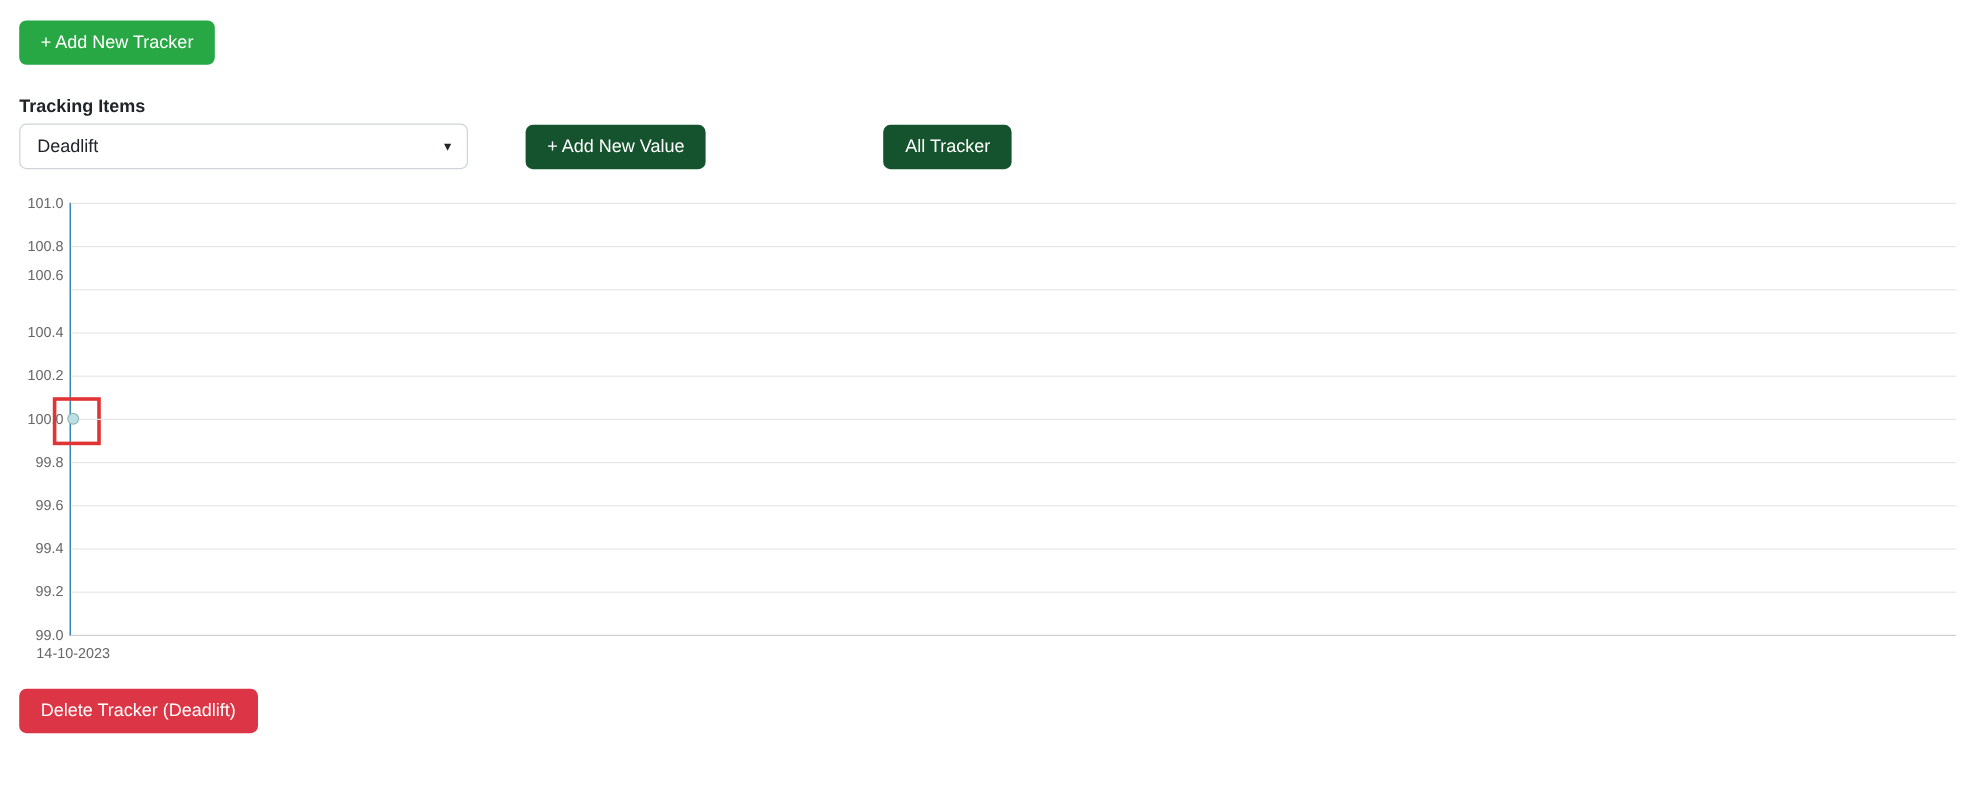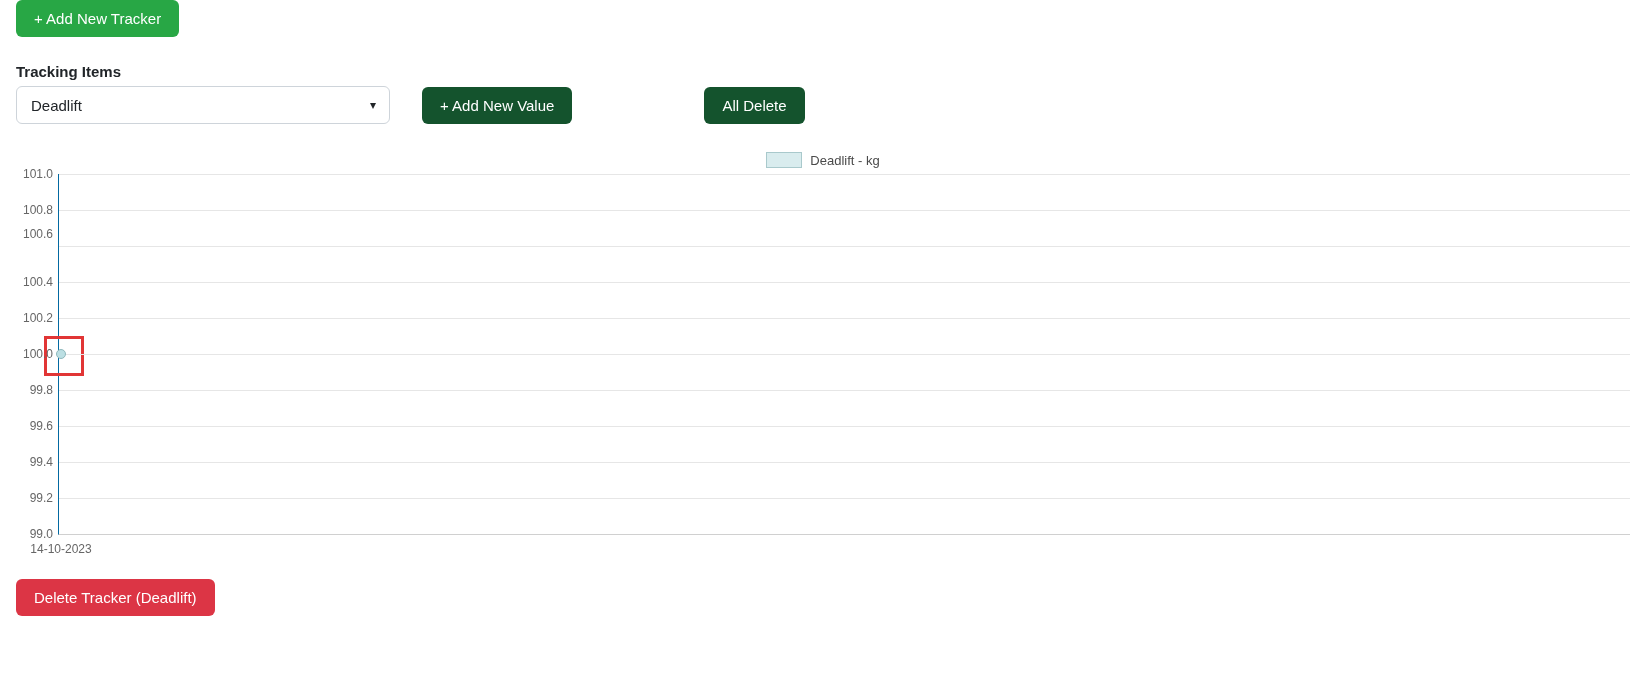--- a/index.html
+++ b/index.html
@@ -7,20 +7,21 @@
     padding: 0;
     font-family: -apple-system, BlinkMacSystemFont, "Segoe UI", Helvetica, Arial, sans-serif;
     color: #2b2f33;
     background: #ffffff;
     width: 1646px;
     font-size: 15px;
   }
   .page {
     padding: 0 16px 30px 16px;
     box-sizing: border-box;
+    margin-top: 17px;
   }
   .btn {
     display: inline-flex;
     align-items: center;
     justify-content: center;
     border: none;
     border-radius: 6px;
     color: #ffffff;
     font-size: 15px;
     padding: 10px 18px;
@@ -32,21 +33,21 @@
   .btn-red   { background: #dc3545; }
   .field-label {
     font-size: 15px;
     color: #212529;
     margin: 26px 0 6px 0;
     font-weight: 600;
   }
   .controls-row {
     display: flex;
     align-items: center;
-    gap: 0;
+    gap: 16px;
   }
   .select-wrap {
     position: relative;
     width: 374px;
     margin-right: 32px;
   }
   .select-el {
     width: 100%;
     height: 38px;
     padding: 6px 32px 6px 14px;
@@ -148,28 +149,24 @@
   <div class="field-label">Tracking Items</div>
 
   <div class="controls-row">
     <div class="select-wrap">
       <select class="select-el" id="tracking-items-select"><option>Deadlift</option></select>
       <span class="select-caret">▾</span>
     </div>
 
     <button class="btn btn-blue spacer-btn">+ Add New Value</button>
 
-    <button class="btn btn-blue">All Delete</button>
+    <button class="btn btn-blue">All Tracker</button>
   </div>
 
   <div class="chart-wrap">
-    <div class="legend">
-      <span class="legend-swatch"></span>
-      <span>Deadlift - kg</span>
-    </div>
 
     <div class="plot-area" id="plot-area">
       <div class="highlight-box" style="left: -15px; width: 34px; height: 34px; top: 162px;"></div>
     <div class="gridline" style="top: 0px;"></div>
         <div class="ytick" style="top: 0px;">101.0</div>
         <div class="gridline" style="top: 36px;"></div>
         <div class="ytick" style="top: 36px;">100.8</div>
         <div class="gridline" style="top: 72px;"></div>
         <div class="ytick" style="top: 60px;">100.6</div>
         <div class="gridline" style="top: 108px;"></div>

